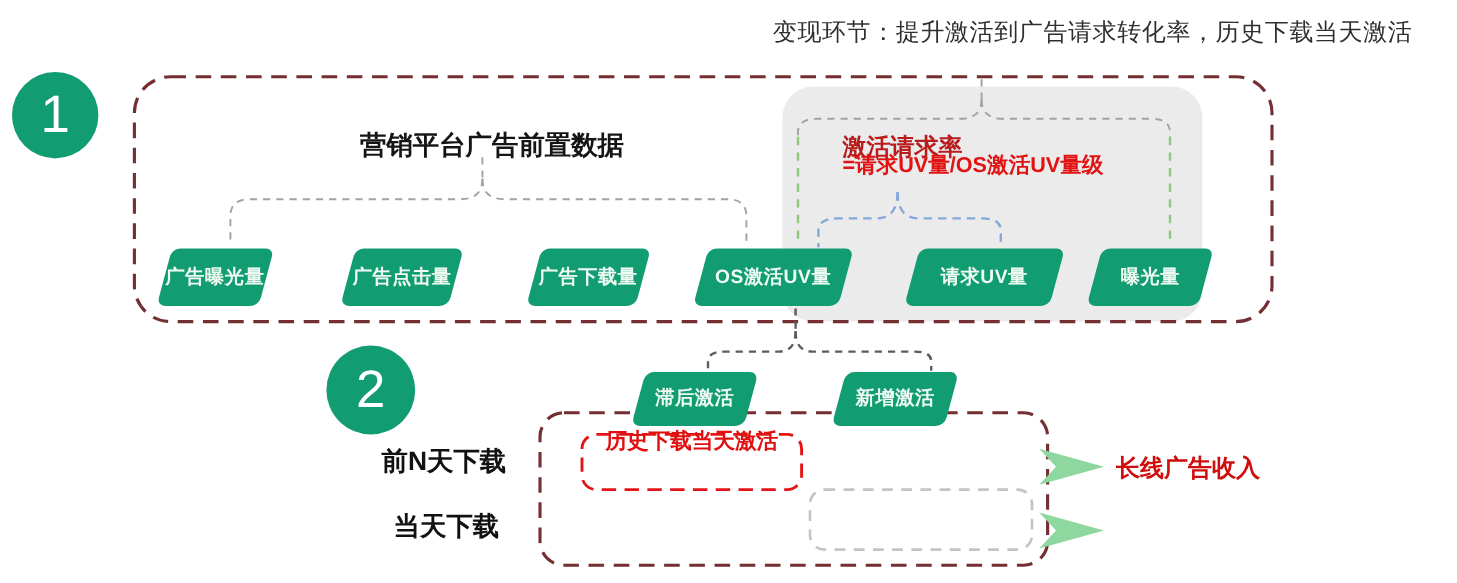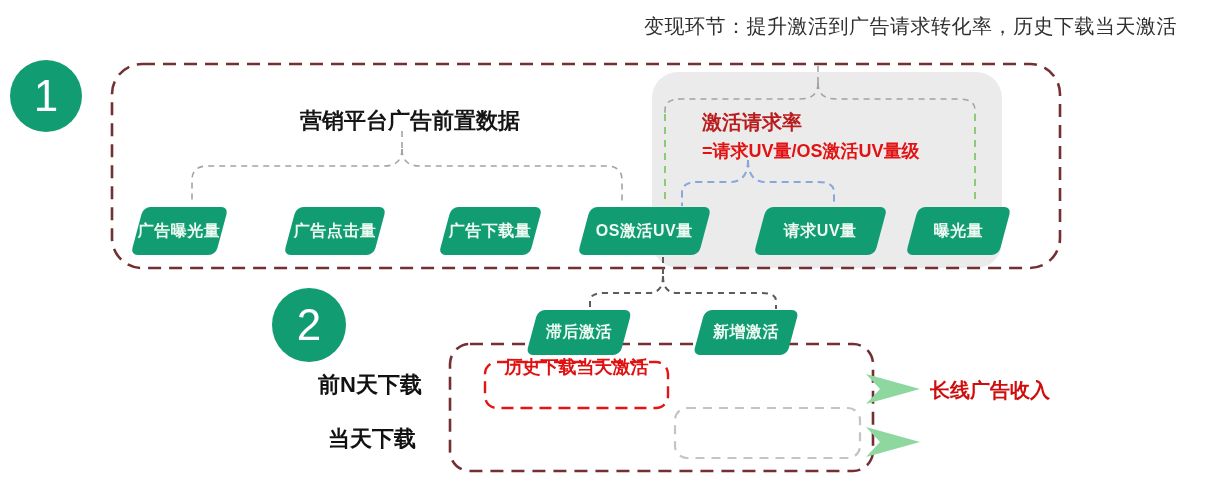--- a/index.html
+++ b/index.html
@@ -82,21 +82,21 @@
   </svg>
 
   <div class="abs hdr" style="left:644px;top:13px;">变现环节：提升激活到广告请求转化率，历史下载当天激活</div>
 
   <div class="abs badge" style="left:10px;top:60px;width:72px;height:72px;">1</div>
   <div class="abs badge" style="left:272px;top:288px;width:74px;height:74px;">2</div>
 
   <div class="abs dtitle" style="left:300px;top:106px;width:204px;">营销平台广告前置数据</div>
 
   <div class="abs metric1" style="left:702px;top:109px;">激活请求率</div>
-  <div class="abs metric2" style="left:702px;top:139px;">=请求UV量/OS激活UV量级</div>
+  <div class="abs metric2" style="left:702px;top:125px;">=请求UV量/OS激活UV量级</div>
 
   <div class="abs pbox" style="left:137px;top:207px;width:85px;height:48px;">
     <span>广告曝光量</span>
     </div>
   <div class="abs pbox" style="left:290px;top:207px;width:90px;height:48px;">
     <span>广告点击量</span>
     </div>
   <div class="abs pbox" style="left:445px;top:207px;width:91px;height:48px;">
     <span>广告下载量</span>
     </div>

